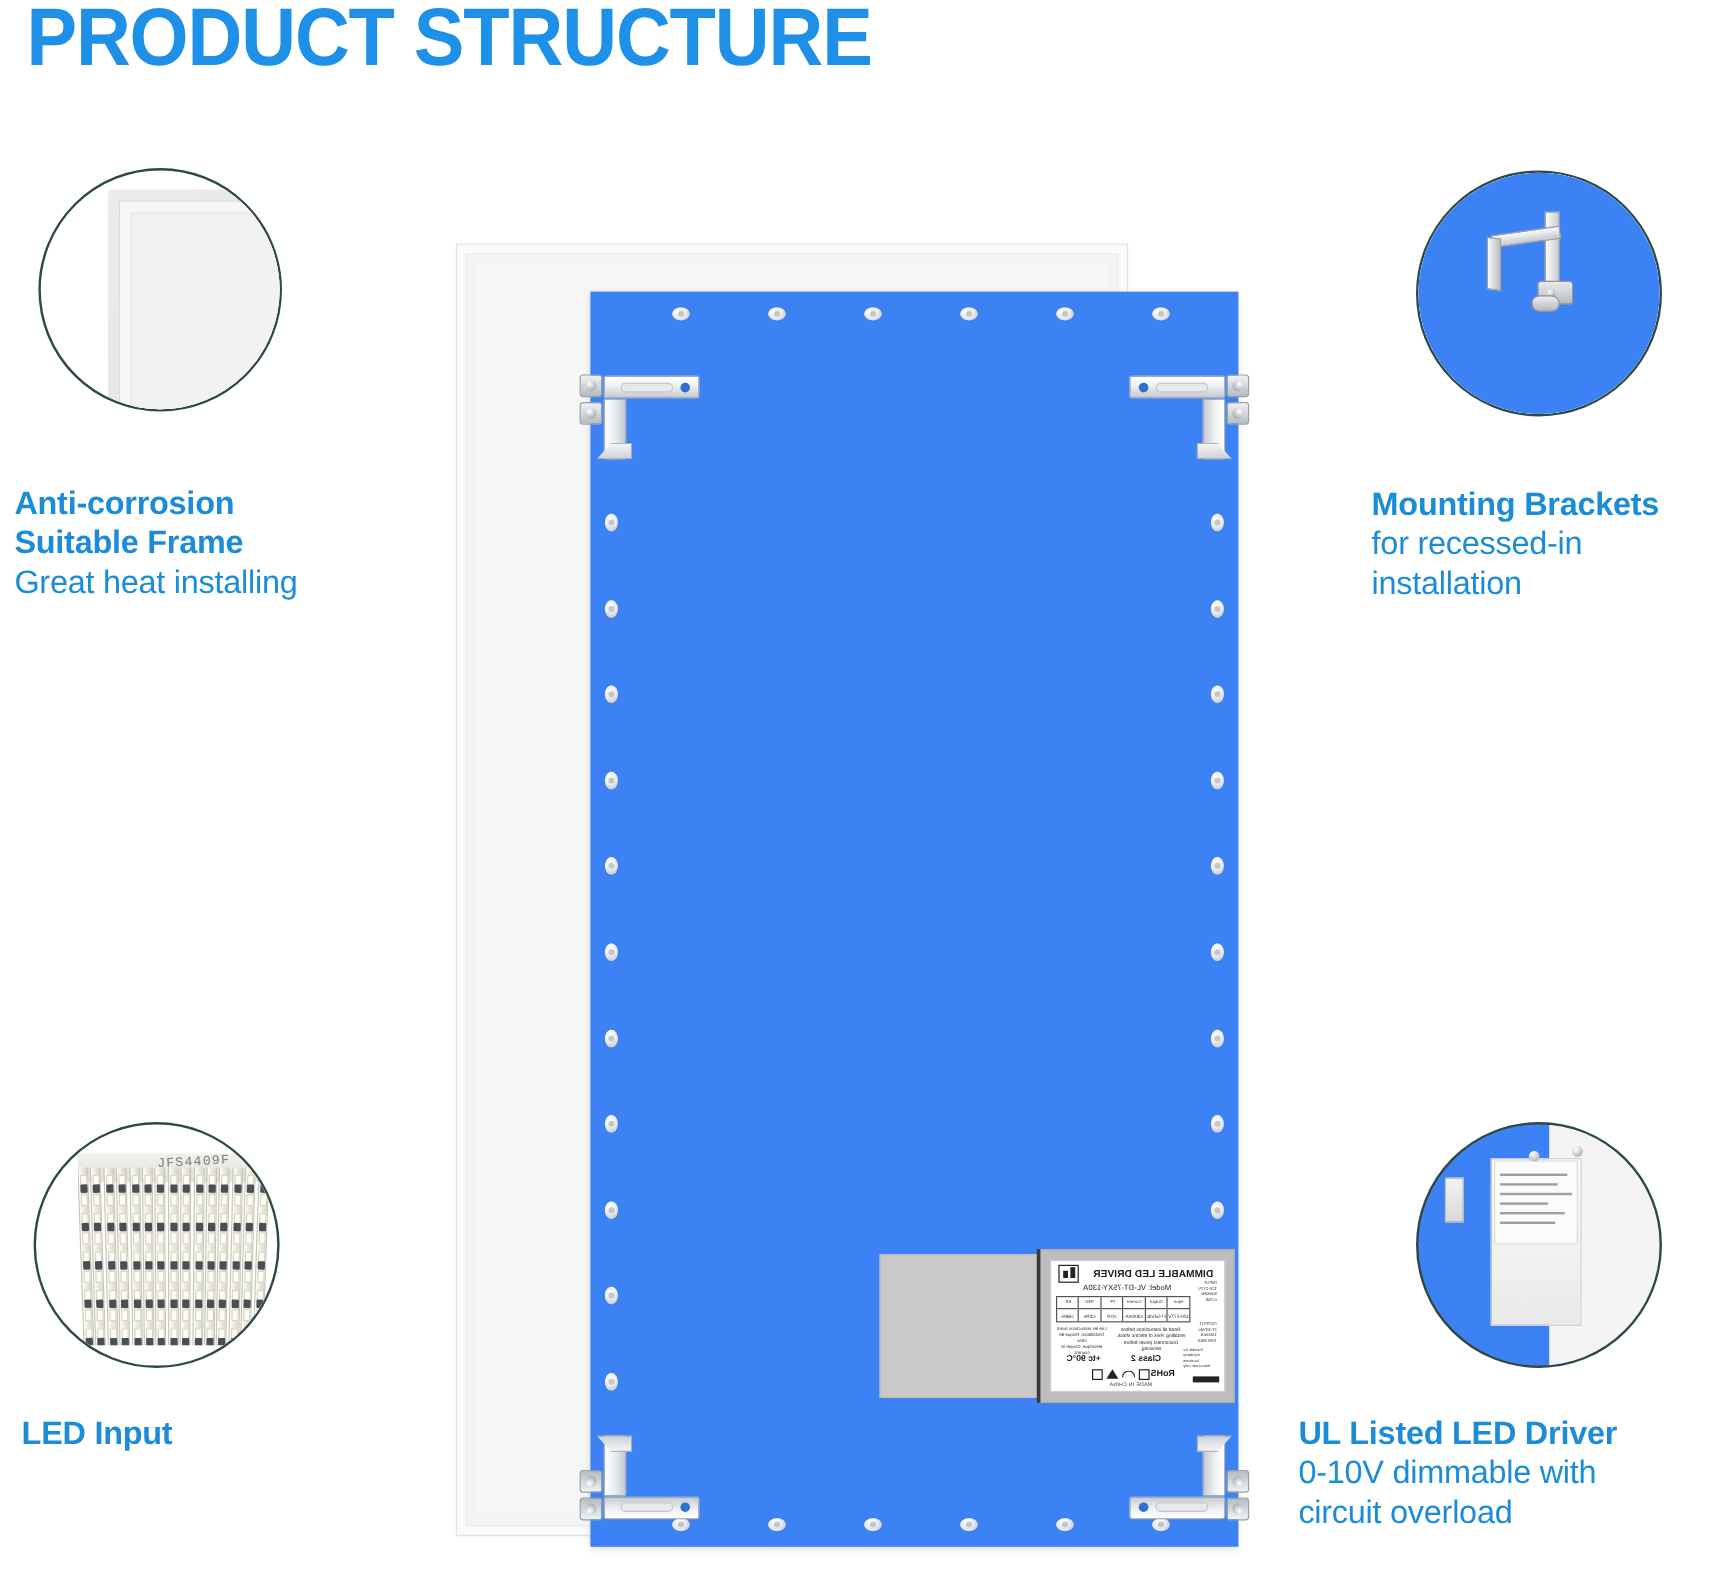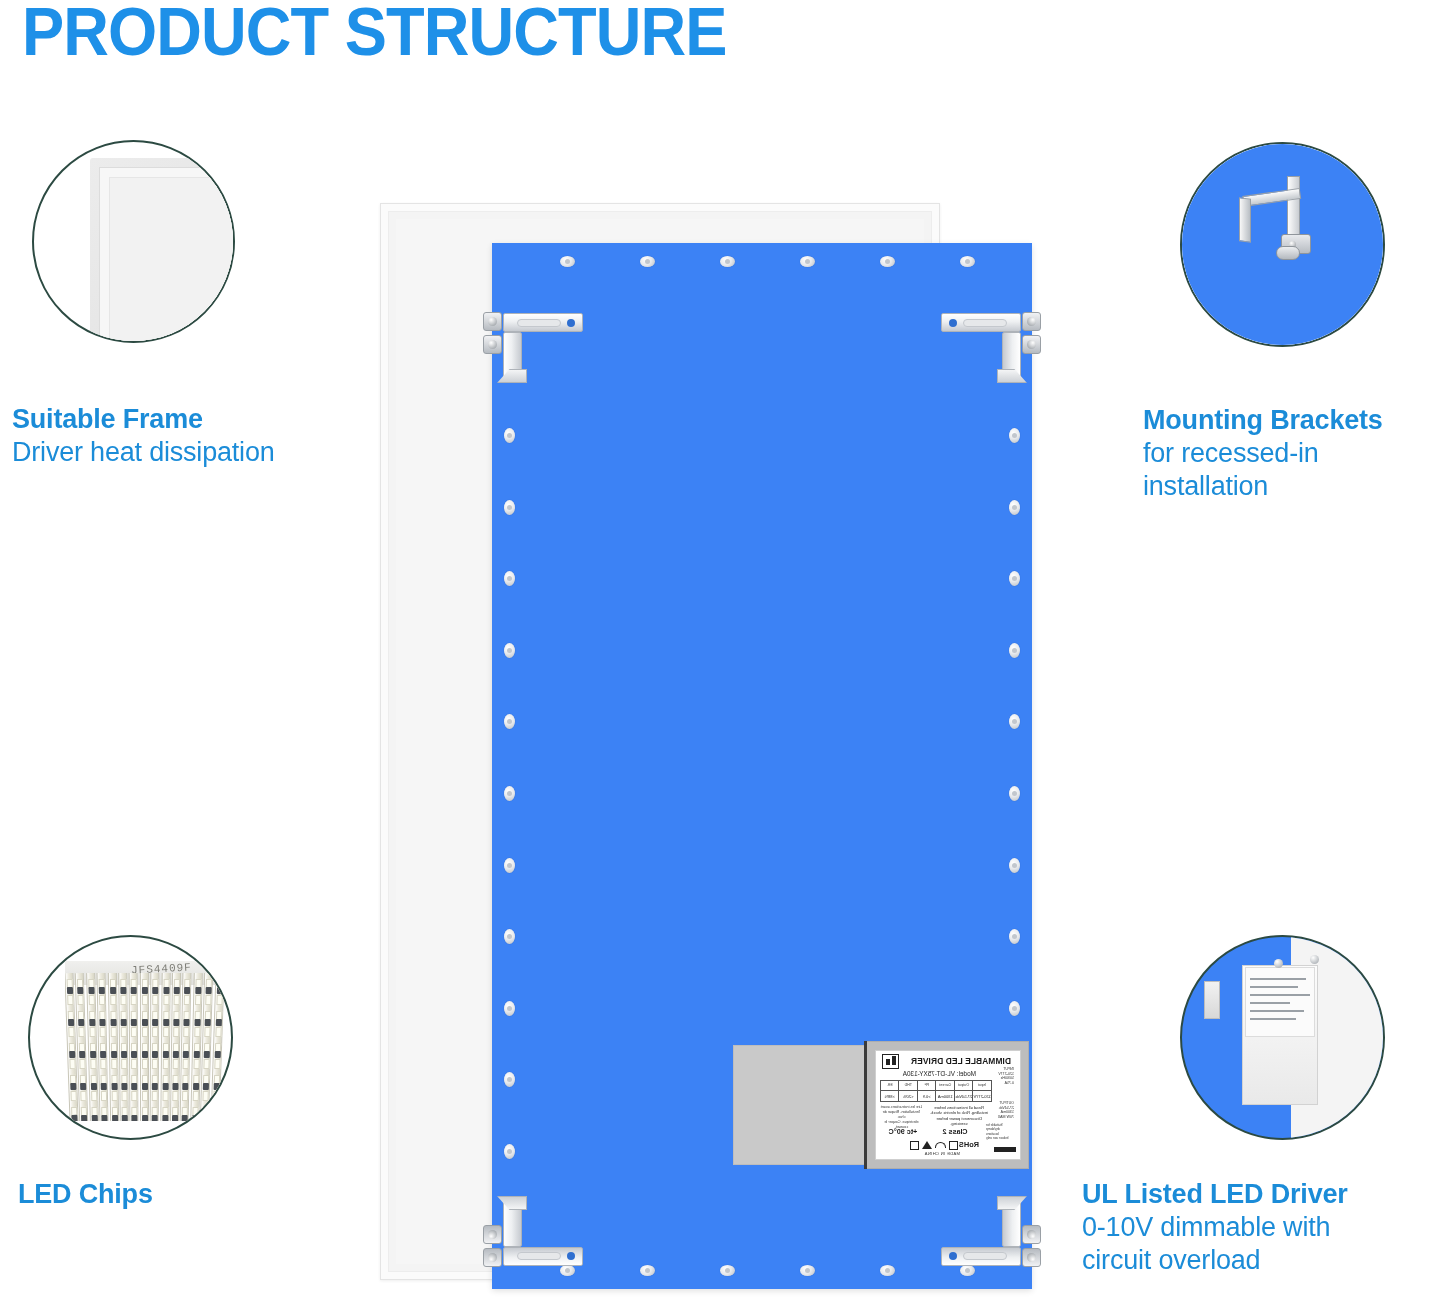--- a/index.html
+++ b/index.html
@@ -507,22 +507,23 @@
 
   <div class="callout" id="c1">
     <div class="bubble">
       <div class="frame-art">
         <div class="outer"></div>
         <div class="mid"></div>
         <div class="inner"></div>
       </div>
     </div>
     <div class="cap">
+      <div class="l-bold">Anti-corrosion</div>
       <div class="l-bold">Suitable Frame</div>
-      <div class="l-reg">Driver heat dissipation</div>
+      <div class="l-reg">Great heat installing</div>
     </div>
   </div>
 
   <div class="callout" id="c2">
     <div class="bubble">
       <div class="diag-bg">
         <div class="blue-half"></div>
       </div>
       <div class="bracket2">
         <div class="arm-v"></div>
@@ -782,21 +783,21 @@
               <i style="top: 102px;"></i>
               <b style="top: 110px;"></b>
               <i style="top: 118px;"></i>
               <i style="top: 134px;"></i>
               <b style="top: 142px;"></b>
             </div>
           </div>
       </div>
     </div>
     <div class="cap">
-      <div class="l-bold">LED Chips</div>
+      <div class="l-bold">LED Input</div>
     </div>
   </div>
 
   <div class="callout" id="c4">
     <div class="bubble">
       <div class="drv-white"></div>
       <div class="drv-tab"></div>
       <div class="drv-box"></div>
       <div class="drv-label">
         <div class="ln" style="top:10px;width:56px;"></div>

